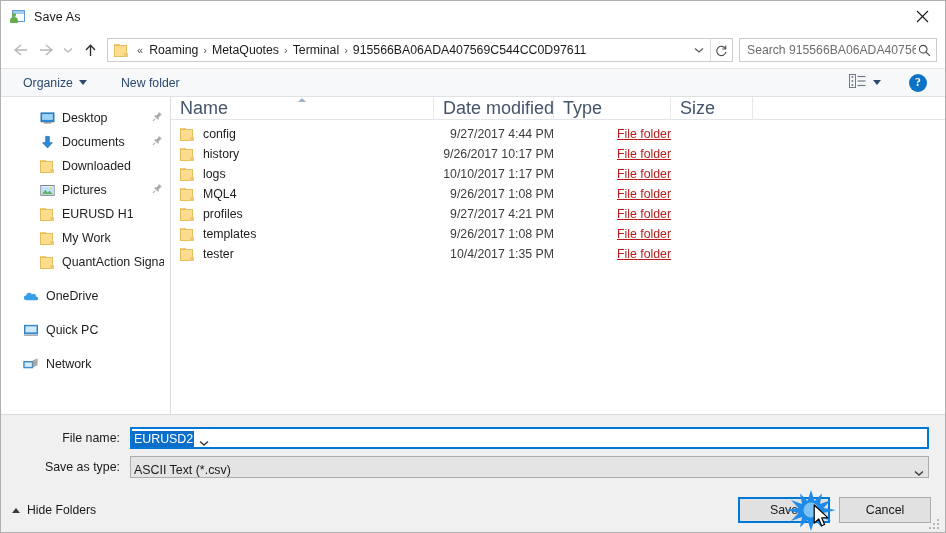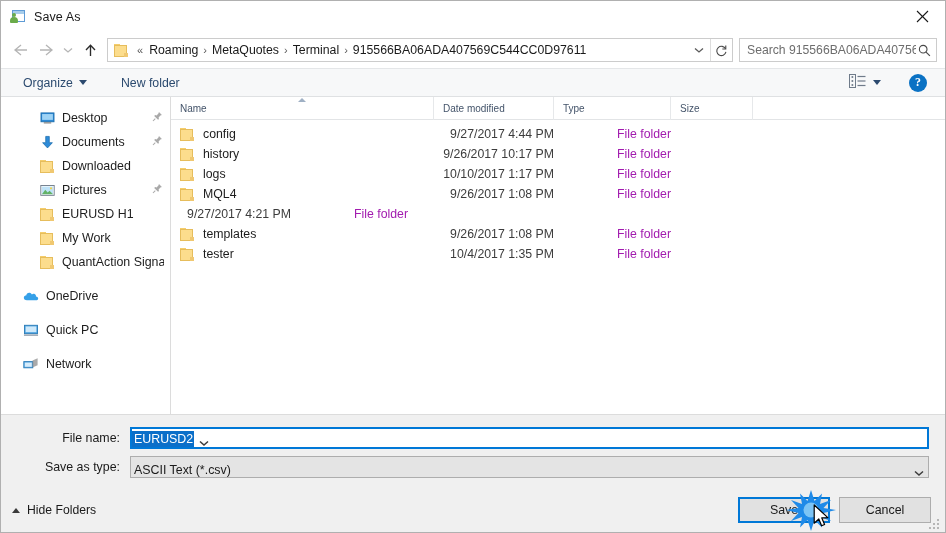--- a/index.html
+++ b/index.html
@@ -208,21 +208,21 @@
     background: #ffffff;
   }
   .col-head {
     height: 23px; min-height: 23px;
     display: flex; align-items: center;
     border-bottom: 1px solid #e2e4e6;
     background: #ffffff;
     position: relative;
   }
   .col {
-    font-size: 10px; color: #44546a;
+    font-size: 18px; color: #44546a;
     height: 23px; display: flex; align-items: center;
     padding-left: 9px;
     border-right: 1px solid #e6e8ea;
     cursor: pointer; position: relative;
     white-space: nowrap;
   }
   .col.c-name { width: 263px; flex: 0 0 263px; }
   .col.c-date { width: 120px; flex: 0 0 120px; }
   .col.c-type { width: 117px; flex: 0 0 117px; }
   .col.c-size { width: 82px;  flex: 0 0 82px; }
@@ -239,21 +239,21 @@
     font-size: 12.3px; color: #1d1d1d;
     cursor: pointer;
   }
   .cell { white-space: nowrap; overflow: hidden; text-align: right; }
   .cell.name {
     width: 263px; flex: 0 0 263px; display: flex; align-items: center;
     padding-left: 9px;
   }
   .cell.name .folder-ico { margin-right: 8px; }
   .cell.date { width: 120px; flex: 0 0 120px; color: #3c3c3c; }
-  .cell.type { width: 117px; flex: 0 0 117px; color: #a21caf; }
+  .cell.type { width: 117px; flex: 0 0 117px; color: #b91c1c; text-decoration: underline; }
   .cell.size { width: 82px;  flex: 0 0 82px; color: #3c3c3c; text-align: right; }
 
   
   .formarea {
     background: #f0f0f0;
     border-top: 1px solid #dcdcdc;
     padding: 12px 16px 10px 16px;
     min-height: 72px;
   }
   .frow {
@@ -640,20 +640,28 @@
                 <span class="bd"></span>
                 <span class="fold"></span>
               </span>
             <span>MQL4</span>
           </div>
           <div class="cell date">9/26/2017 1:08 PM</div>
           <div class="cell type">File folder</div>
           <div class="cell size"></div>
         </div>
         <div class="row">
+          <div class="cell name">
+            <span class="folder-ico">
+                <span class="tab"></span>
+                <span class="bd"></span>
+                <span class="fold"></span>
+              </span>
+            <span>profiles</span>
+          </div>
           <div class="cell date">9/27/2017 4:21 PM</div>
           <div class="cell type">File folder</div>
           <div class="cell size"></div>
         </div>
         <div class="row">
           <div class="cell name">
             <span class="folder-ico">
                 <span class="tab"></span>
                 <span class="bd"></span>
                 <span class="fold"></span>

